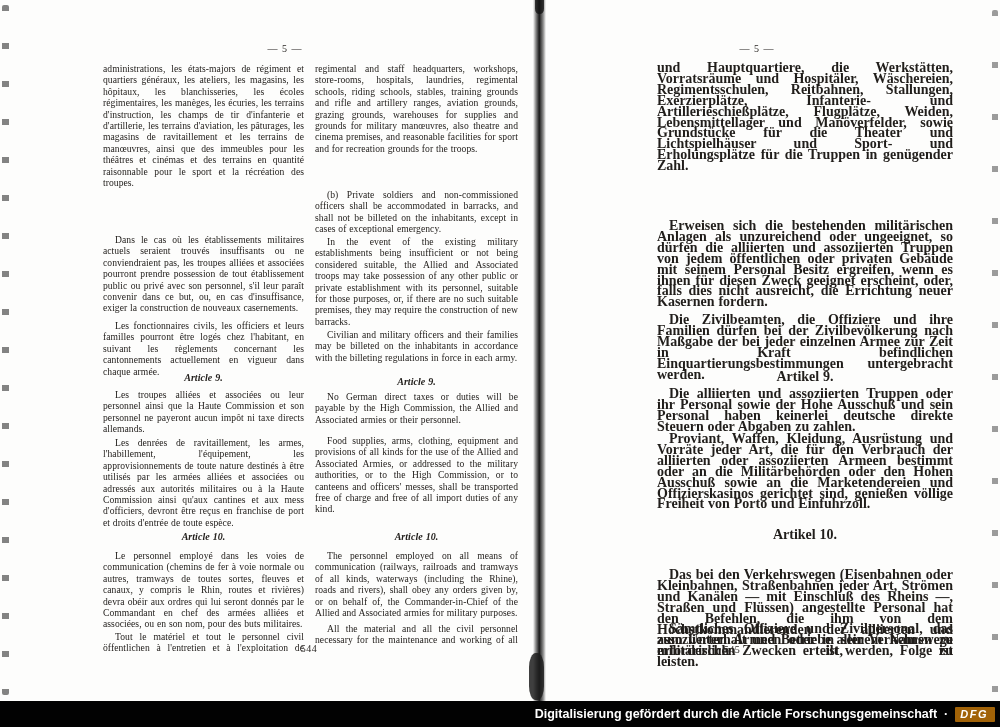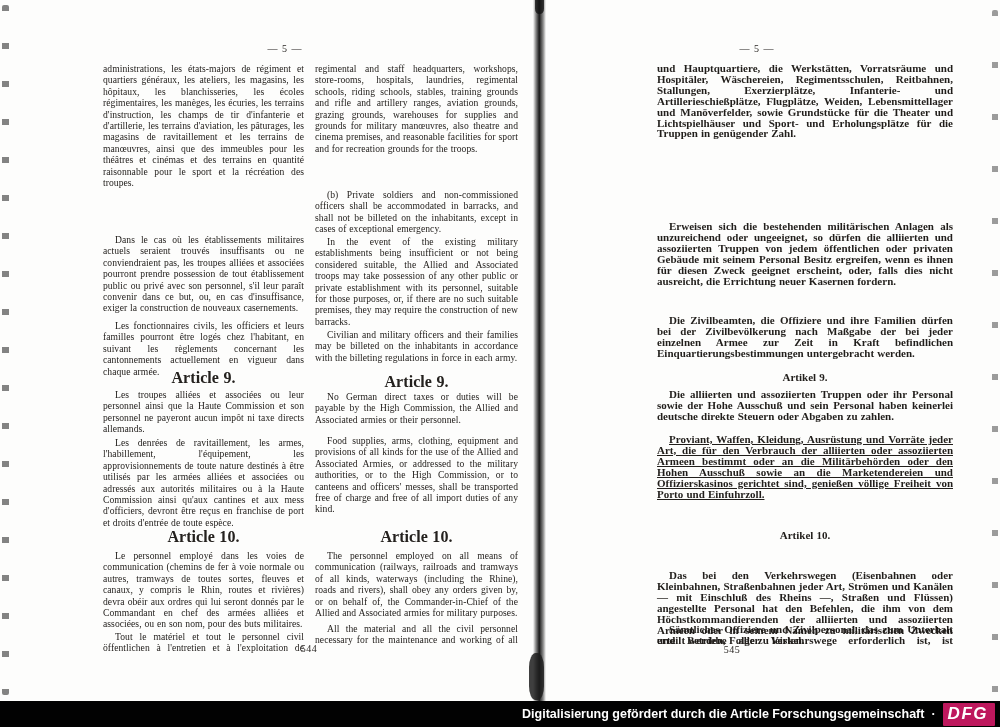--- a/index.html
+++ b/index.html
@@ -36,41 +36,41 @@
   .col{position:absolute;top:0;height:701px;}
   .col-fr{left:103px;width:201px;}
   .col-en{left:315px;width:203px;}
   .col-de{left:657px;width:296px;font-weight:bold;color:#211e1b;}
   .blk{
     position:absolute;left:0;right:0;margin:0;
     text-align:justify;
     font-size:9.6px;line-height:11.4px;
     letter-spacing:.05px;word-spacing:.4px;
   }
-  .col-de .blk{font-size:11px;line-height:10.9px;letter-spacing:0;}
+  .col-de .blk{font-size:14px;line-height:10.9px;letter-spacing:0;}
   .ind{text-indent:12px;}
   .cont{text-align-last:justify;}
   .head{
     text-align:center;text-align-last:center;
-    font-weight:bold;font-size:16px;
+    font-style:italic;font-weight:bold;font-size:10px;
   }
   .col-de .head{font-style:normal;}
   .pagenum{
     position:absolute;font-size:10px;letter-spacing:1px;
     width:70px;text-align:center;color:#2a2724;
   }
   .footer-bar{
     position:absolute;left:0;top:701px;width:1000px;height:26px;
     background:#020202;display:flex;align-items:center;justify-content:flex-end;
     box-sizing:border-box;padding-right:5px;gap:7px;
     font-family:"Liberation Sans", sans-serif;font-weight:bold;font-size:12.5px;color:#ffffff;
   }
   .dfg-box{
-    display:inline-block;background:#be185d;color:#ffffff;
-    font-style:italic;font-size:17px;font-weight:bold;letter-spacing:1.5px;
+    display:inline-block;background:#a16207;color:#ffffff;
+    font-style:italic;font-size:11px;font-weight:bold;letter-spacing:1.5px;
     padding:1px 7px 2px 5px;border-radius:1px;
   }
 </style>
 </head>
 <body>
 
 <div class="scan">
 
   <div class="edge-left"></div>
   <div class="edge-right"></div>
@@ -105,21 +105,21 @@
     <p class="blk ind" style="top:550px;">The personnel employed on all means of communication (railways, railroads and tramways of all kinds, waterways (including the Rhine), roads and rivers), shall obey any orders given by, or on behalf of, the Commander-in-Chief of the Allied and Associated armies for military purposes.</p>
     <p class="blk ind cont" style="top:623px;">All the material and all the civil personnel necessary for the maintenance and working of all</p>
   </div>
 
   <div class="col col-de">
     <p class="blk" style="top:63px;">und Hauptquartiere, die Werkstätten, Vorratsräume und Hospitäler, Wäschereien, Regimentsschulen, Reitbahnen, Stallungen, Exerzierplätze, Infanterie- und Artillerieschießplätze, Flugplätze, Weiden, Lebensmittellager und Manöverfelder, sowie Grundstücke für die Theater und Lichtspielhäuser und Sport- und Erholungsplätze für die Truppen in genügender Zahl.</p>
     <p class="blk ind" style="top:221px;">Erweisen sich die bestehenden militärischen Anlagen als unzureichend oder ungeeignet, so dürfen die alliierten und assoziierten Truppen von jedem öffentlichen oder privaten Gebäude mit seinem Personal Besitz ergreifen, wenn es ihnen für diesen Zweck geeignet erscheint, oder, falls dies nicht ausreicht, die Errichtung neuer Kasernen fordern.</p>
     <p class="blk ind" style="top:315px;">Die Zivilbeamten, die Offiziere und ihre Familien dürfen bei der Zivilbevölkerung nach Maßgabe der bei jeder einzelnen Armee zur Zeit in Kraft befindlichen Einquartierungsbestimmungen untergebracht werden.</p>
     <p class="blk head" style="top:372px;">Artikel 9.</p>
     <p class="blk ind" style="top:389px;">Die alliierten und assoziierten Truppen oder ihr Personal sowie der Hohe Ausschuß und sein Personal haben keinerlei deutsche direkte Steuern oder Abgaben zu zahlen.</p>
-    <p class="blk ind" style="top:434px;text-decoration:underline;">Proviant, Waffen, Kleidung, Ausrüstung und Vorräte jeder Art, die für den Verbrauch der alliierten oder assoziierten Armeen bestimmt oder an die Militärbehörden oder den Hohen Ausschuß sowie an die Marketendereien und Offizierskasinos gerichtet sind, genießen völlige Freiheit von Porto und Einfuhrzoll.</p>
+    <p class="blk ind" style="top:434px;">Proviant, Waffen, Kleidung, Ausrüstung und Vorräte jeder Art, die für den Verbrauch der alliierten oder assoziierten Armeen bestimmt oder an die Militärbehörden oder den Hohen Ausschuß sowie an die Marketendereien und Offizierskasinos gerichtet sind, genießen völlige Freiheit von Porto und Einfuhrzoll.</p>
     <p class="blk head" style="top:530px;">Artikel 10.</p>
     <p class="blk ind" style="top:570px;">Das bei den Verkehrswegen (Eisenbahnen oder Kleinbahnen, Straßenbahnen jeder Art, Strömen und Kanälen — mit Einschluß des Rheins —, Straßen und Flüssen) angestellte Personal hat den Befehlen, die ihm von dem Höchstkommandierenden der alliierten und assoziierten Armeen oder in seinem Namen zu militärischen Zwecken erteilt werden, Folge zu leisten.</p>
     <p class="blk ind cont" style="top:624px;">Sämtliches Offiziere und Zivilpersonal, das zum Unterhalt und Betriebe aller Verkehrswege erforderlich ist, ist</p>
   </div>
 
   <div class="pagenum" style="left:274px;top:643px;letter-spacing:.5px;">544</div>
   <div class="pagenum" style="left:697px;top:644px;letter-spacing:.5px;">545</div>
 
 </div>
 

